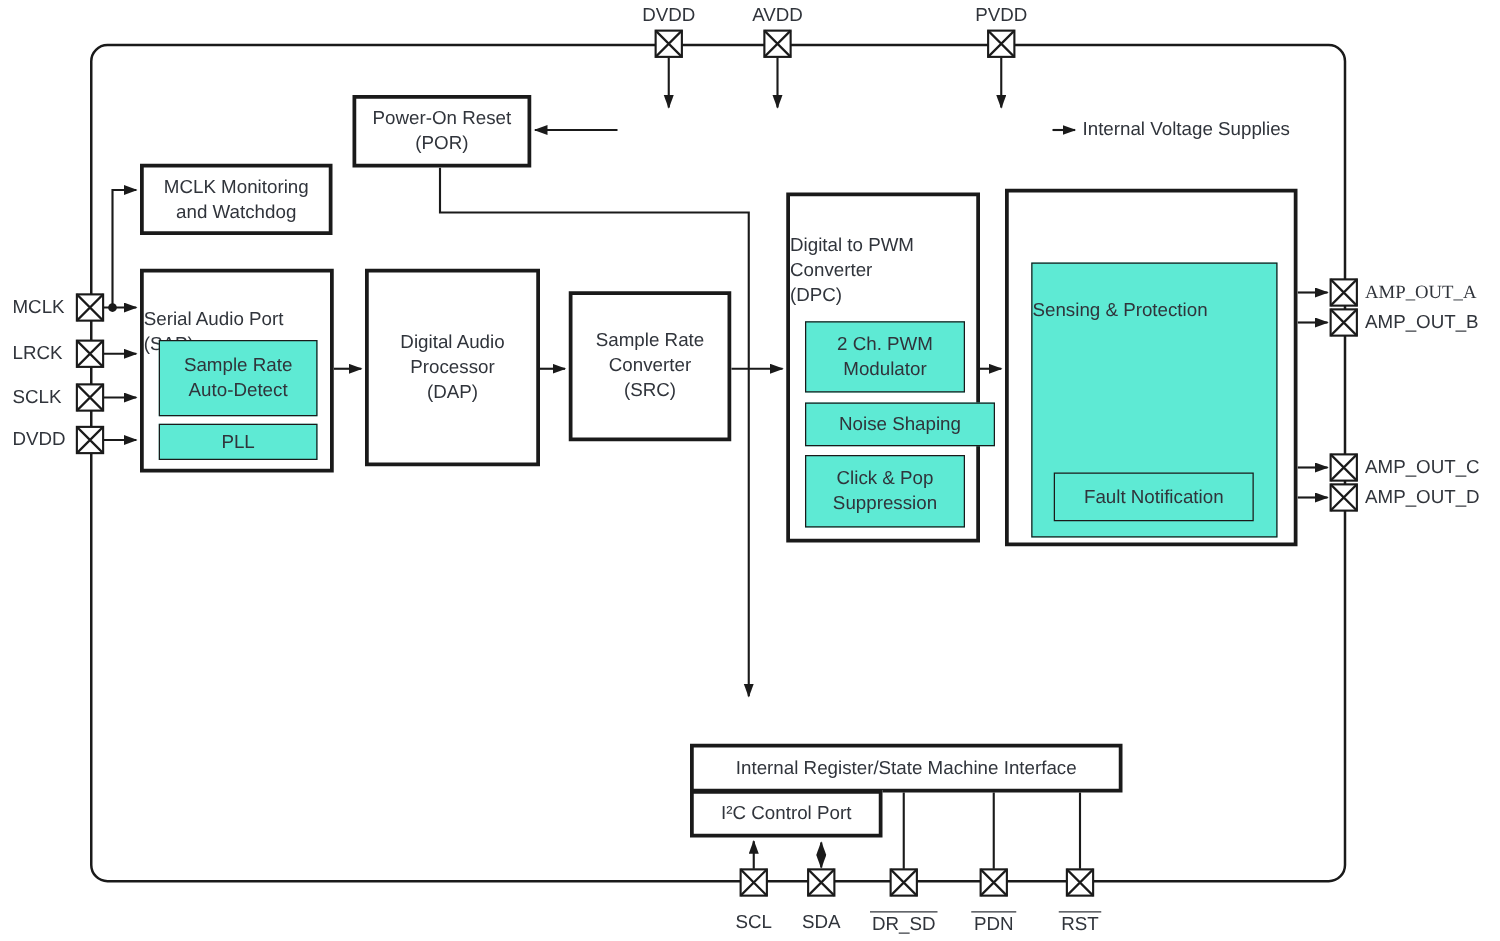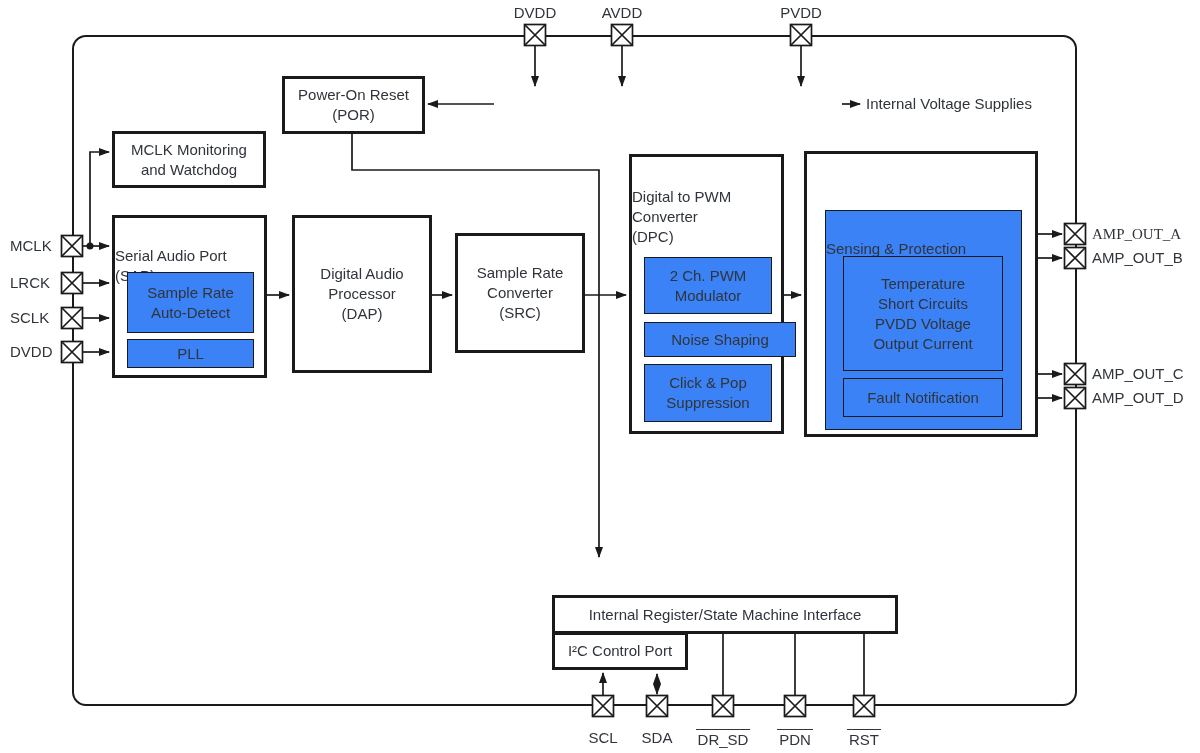--- a/index.html
+++ b/index.html
@@ -46,21 +46,21 @@
   }
   .blk .blk-title {
     display: block;
     text-align: left;
     white-space: pre-line;
   }
   .sub {
     position: absolute;
     box-sizing: border-box;
     border: 1.5px solid #1a1a1a;
-    background: #3b82f6;
+    background: #5eead4;
     display: flex;
     align-items: center;
     justify-content: center;
     text-align: center;
     font-size: 15px;
     line-height: 20px;
     white-space: pre-line;
   }
   .sub.title-top { display: block; }
   .pin-label {
@@ -187,31 +187,27 @@
     <div class="sub" style="left:12px; top:100px; width:128px; height:57px;">2 Ch. PWM
 Modulator</div>
     <div class="sub" style="left:12px; top:165px; width:152px; height:35px;">Noise Shaping</div>
     <div class="sub" style="left:12px; top:207px; width:128px; height:58px;">Click &amp; Pop
 Suppression</div>
   </div>
 
   <div class="blk title-top" style="left:804px; top:151px; width:234px; height:286px; padding-top:10px;">
     <div class="sub title-top" style="left:18px; top:56px; width:197px; height:220px; padding-top:8px;">
       <span class="blk-title">Sensing &amp; Protection</span>
-      <div class="sub" style="left:17px; top:45px; width:160px; height:115px;">Temperature
-Short Circuits
-PVDD Voltage
-Output Current</div>
       <div class="sub" style="left:17px; top:167px; width:160px; height:39px;">Fault Notification</div>
     </div>
   </div>
 
   <div class="blk" style="left:552px; top:559px; width:346px; height:39px;margin-top:36px;">Internal Register/State Machine Interface</div>
 
-  <div class="blk" style="left:552px; top:632px; width:136px; height:38px;">I²C Control Port</div>
+  <div class="blk" style="left:552px; top:632px; width:154px; height:38px;">I²C Control Port</div>
 
   <div class="pin-label centered" style="left:505px; top:4px; width:60px;">DVDD</div>
   <div class="pin-label centered" style="left:592px; top:4px; width:60px;text-align:center;">AVDD</div>
   <div class="pin-label centered" style="left:771px; top:4px; width:60px;">PVDD</div>
 
   <div class="pin-label" style="left:10px; top:237px;">MCLK</div>
   <div class="pin-label" style="left:10px; top:274px;">LRCK</div>
   <div class="pin-label" style="left:10px; top:309px;">SCLK</div>
   <div class="pin-label" style="left:10px; top:343px;">DVDD</div>
 

